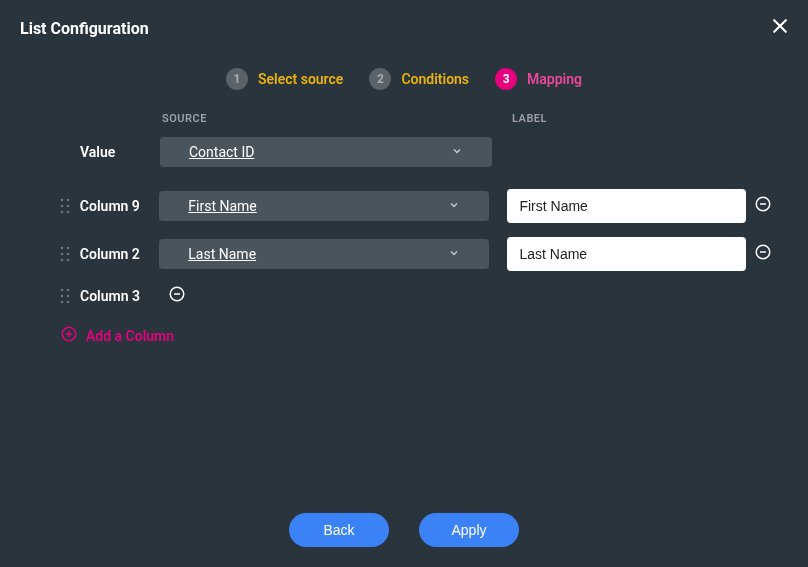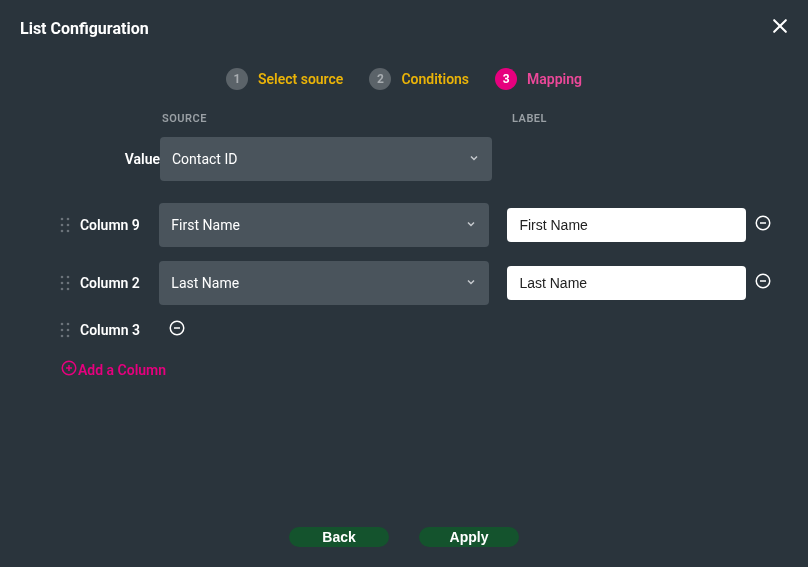--- a/index.html
+++ b/index.html
@@ -104,34 +104,35 @@
     color: #6b737a;
   }
   .drag svg { width: 10px; height: 16px; }
   .row-label {
     width: 80px;
     color: #ffffff;
     font-size: 14px;
     font-weight: 600;
   }
   .row.value .drag { visibility: hidden; }
-  .row.value { margin-bottom: 22px; text-align: right; }
+  .row.value { margin-bottom: 22px; }
 
   .select {
     width: 332px;
-    height: 44px;
+    height: 30px;
     background: #4a545c;
     border-radius: 4px;
     display: flex;
     align-items: center;
     justify-content: space-between;
-    padding: 0 12px;
-    color: #ffffff;
-    font-size: 14px;
-    cursor: pointer;
+    padding: 0 29px;
+    color: #ffffff;
+    font-size: 14px;
+    cursor: pointer;
+    text-decoration: underline;
   }
   .select .chev svg { width: 12px; height: 12px; color: #c5c9cd; }
 
   .input {
     width: 240px;
     height: 34px;
     background: #ffffff;
     border: none;
     border-radius: 4px;
     margin-left: 18px;
@@ -146,44 +147,45 @@
     cursor: pointer;
     color: #ffffff;
     display: flex;
     align-items: center;
   }
   .remove svg { width: 18px; height: 18px; }
 
   .add-link {
     display: inline-flex;
     align-items: center;
+    gap: 8px;
     color: #e6007e;
     font-size: 14px;
     font-weight: 600;
     cursor: pointer;
     margin-top: 4px;
     margin-left: 0px;
   }
   .add-link svg { width: 18px; height: 18px; }
 
   .footer {
     display: flex;
     justify-content: center;
     gap: 30px;
     padding: 18px 0 20px 0;
   }
   .btn {
     min-width: 100px;
-    height: 20px;
+    height: 34px;
     border-radius: 18px;
     border: none;
-    background: #14532d;
-    color: #ffffff;
-    font-size: 14px;
-    font-weight: 700;
+    background: #3b82f6;
+    color: #ffffff;
+    font-size: 14px;
+    font-weight: 400;
     padding: 0 28px;
     cursor: pointer;
   }
 </style>
 </head>
 <body>
 
 <div class="modal">
 
   <div class="header">

